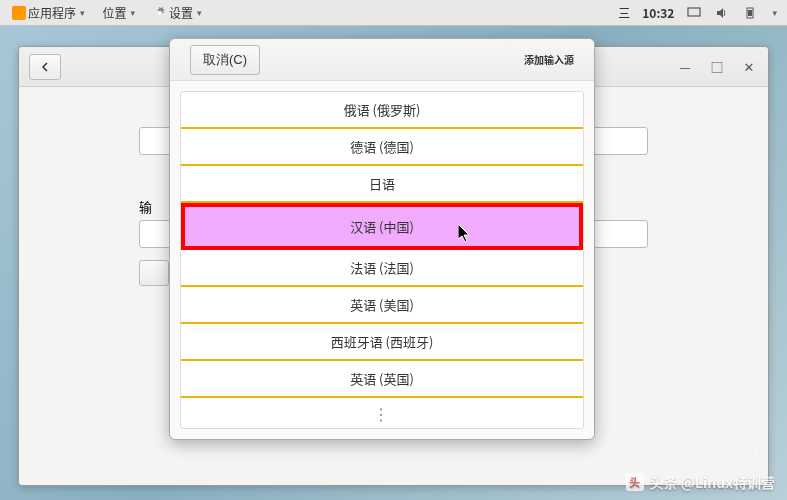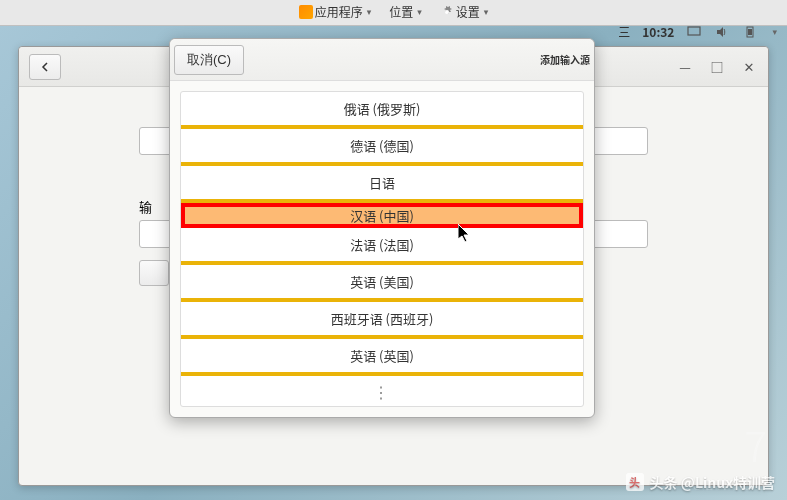--- a/index.html
+++ b/index.html
@@ -16,21 +16,20 @@
     
     .top-panel {
       height: 26px;
       background: #e8e8e8;
       border-bottom: 1px solid #c0c0c0;
       display: flex;
       align-items: center;
       padding: 0 4px;
       font-size: 12px;
       color: #333;
-      flex-direction: column;
     }
     .top-panel-left { display: flex; gap: 2px; }
     .panel-item {
       padding: 3px 8px;
       display: flex;
       align-items: center;
       gap: 2px;
       cursor: pointer;
     }
     .panel-icon-app {
@@ -118,21 +117,21 @@
       background: #fafaf8;
       border: 1px solid #aaa;
       border-radius: 6px;
       box-shadow: 0 4px 16px rgba(0,0,0,0.3);
     }
     .modal-header {
       height: 42px;
       display: flex;
       align-items: center;
       justify-content: space-between;
-      padding: 0 4px;
+      padding: 0 20px;
       border-bottom: 1px solid #ddd;
       background: linear-gradient(#f6f6f4, #eeeeec);
       border-radius: 6px 6px 0 0;
     }
     .modal-btn {
       padding: 5px 12px;
       border: 1px solid #bbb;
       border-radius: 3px;
       background: linear-gradient(#fafafa,#ececec);
       font-size: 13px;
@@ -149,30 +148,30 @@
       background: #fff;
       border: 1px solid #ddd;
       margin: 10px;
       border-radius: 3px;
     }
     .list-item {
       height: 37px;
       display: flex;
       align-items: center;
       justify-content: center;
-      border-bottom: 4px solid #eab308;
+      border-bottom: 2px solid #eab308;
       font-size: 13px;
       color: #333;
       cursor: pointer;
       position: relative;
     }
     .list-item.highlighted {
       border: 4px solid #ff0000;
-      height: 25px;
-      background: #fdba74;
+      height: 47px;
+      background: #f0abfc;
     }
     .list-item.more {
       height: 30px;
       border-bottom: none;
       color: #888;
       font-size: 16px;
       letter-spacing: 2px;
     }
 
     

